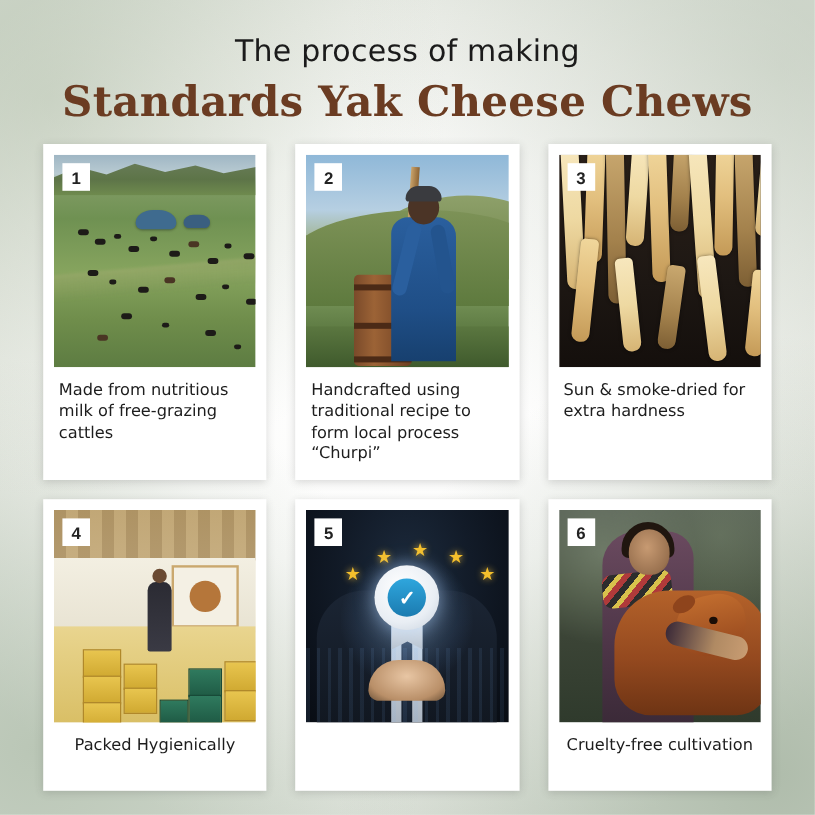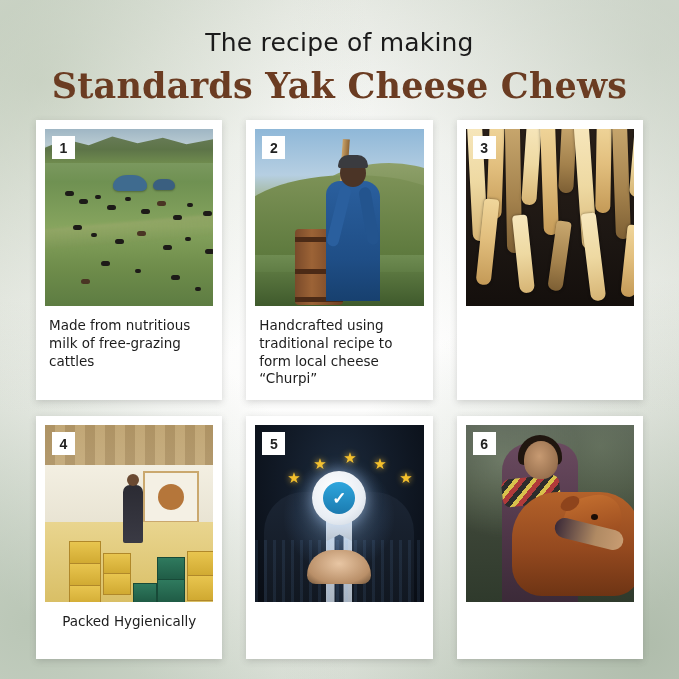--- a/index.html
+++ b/index.html
@@ -388,21 +388,21 @@
   }
 </style>
 </head>
 <body>
 
 <div class="bg-blur"></div>
 
 <div class="page">
 
   <div class="title-block">
-    <div class="title-line1">The recipe of making</div>
+    <div class="title-line1">The process of making</div>
     <div class="title-line2">Standards Yak Cheese Chews</div>
   </div>
 
   <div class="grid">
 
     <div class="card">
       <div class="thumb">
         <div class="badge">1</div>
         <div class="scene1">
           <div class="s1-ridge"></div>
@@ -448,21 +448,21 @@
           <div class="s2-band" style="top:140px;"></div>
           <div class="s2-band" style="top:168px;"></div>
           <div class="s2-stick"></div>
           <div class="s2-body"></div>
           <div class="s2-arm"></div>
           <div class="s2-arm2"></div>
           <div class="s2-head"></div>
           <div class="s2-cap"></div>
         </div>
       </div>
-      <div class="caption">Handcrafted using traditional recipe to form local cheese “Churpi”</div>
+      <div class="caption">Handcrafted using traditional recipe to form local process “Churpi”</div>
     </div>
 
     <div class="card">
       <div class="thumb">
         <div class="badge">3</div>
         <div class="scene3">
           <div class="stick pale" style="left:4px;   height:118px; transform:rotate(-3deg);"></div>
           <div class="stick" style="left:22px;  height:96px;  transform:rotate(2deg);"></div>
           <div class="stick dark" style="left:40px;  height:130px; transform:rotate(-1deg);"></div>
           <div class="stick pale" style="left:58px;  height:82px;  transform:rotate(4deg);"></div>
@@ -472,20 +472,21 @@
           <div class="stick" style="left:130px; height:90px;  transform:rotate(1deg);"></div>
           <div class="stick dark" style="left:148px; height:116px; transform:rotate(-2deg);"></div>
           <div class="stick pale" style="left:166px; height:74px;  transform:rotate(5deg);"></div>
           <div class="stick" style="left:14px;  top:70px; height:86px; transform:rotate(6deg);"></div>
           <div class="stick pale" style="left:50px;  top:86px; height:78px; transform:rotate(-6deg);"></div>
           <div class="stick dark" style="left:86px;  top:92px; height:70px; transform:rotate(8deg);"></div>
           <div class="stick pale" style="left:120px; top:84px; height:88px; transform:rotate(-7deg);"></div>
           <div class="stick" style="left:158px; top:96px; height:72px; transform:rotate(6deg);"></div>
         </div>
       </div>
+      <div class="caption">Sun &amp; smoke-dried for extra hardness</div>
     </div>
 
     <div class="card">
       <div class="thumb">
         <div class="badge">4</div>
         <div class="scene4">
           <div class="s4-ceiling"></div>
           <div class="s4-wall"></div>
           <div class="s4-board">
               <div class="s4-logo"></div>
@@ -539,16 +540,17 @@
           <div class="s6-scarf"></div>
           <div class="s6-hair"></div>
           <div class="s6-head"></div>
           <div class="s6-calf"></div>
           <div class="s6-calfhead"></div>
           <div class="s6-ear"></div>
           <div class="s6-eye"></div>
           <div class="s6-arm"></div>
         </div>
       </div>
+      <div class="caption">Cruelty-free cultivation</div>
     </div>
 
   </div>
 </div>
 
 </body></html>

